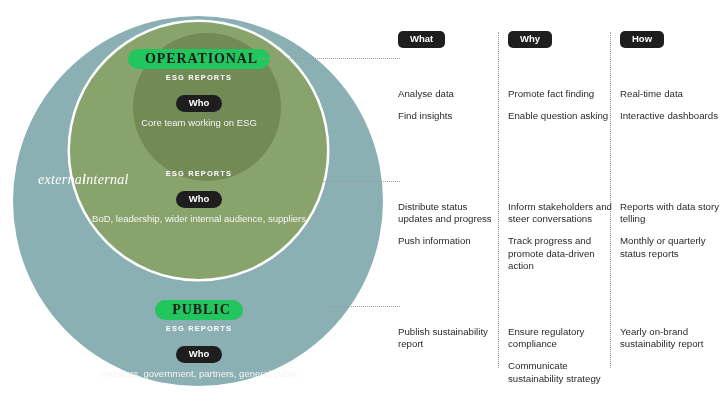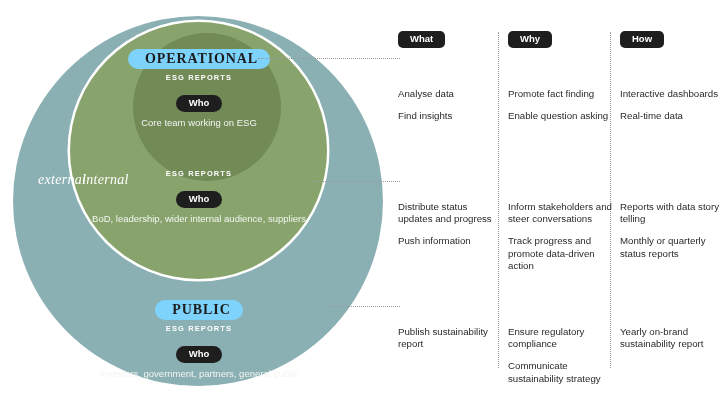--- a/index.html
+++ b/index.html
@@ -43,21 +43,21 @@
   #label-internal{left:82px;top:172px;}
 
   
   .zone{position:absolute;text-align:center;width:300px;left:49px;}
   #zone-operational{top:49px;}
   #zone-progress{top:165px;}
   #zone-public{top:300px;}
 
   .zone-title-pill{
     display:inline-block;
-    background:#7dd3fc;
+    background:#22c55e;
     border-radius:14px;
     padding:2px 12px 3px 17px;
     font-family:"Liberation Serif", serif;
     font-weight:bold;
     font-size:14px;
     letter-spacing:.9px;
     color:#1c1c1c;
     line-height:15px;
   }
   .zone-sub{
@@ -204,22 +204,22 @@
           <div class="row-item">Ensure regulatory compliance</div>
           <div class="row-item">Communicate sustainability strategy</div>
         </div>
       </div>
     </div>
 
     <div class="col" id="col-how">
       <div class="col-pill">How</div>
       <div class="col-rows">
         <div class="row-group rg-0">
+          <div class="row-item">Real-time data</div>
           <div class="row-item">Interactive dashboards</div>
-          <div class="row-item">Real-time data</div>
         </div>
         <div class="row-group rg-1">
           <div class="row-item">Reports with data story telling</div>
           <div class="row-item">Monthly or quarterly status reports</div>
         </div>
         <div class="row-group rg-2">
           <div class="row-item">Yearly on-brand sustainability report</div>
         </div>
       </div>
     </div>

